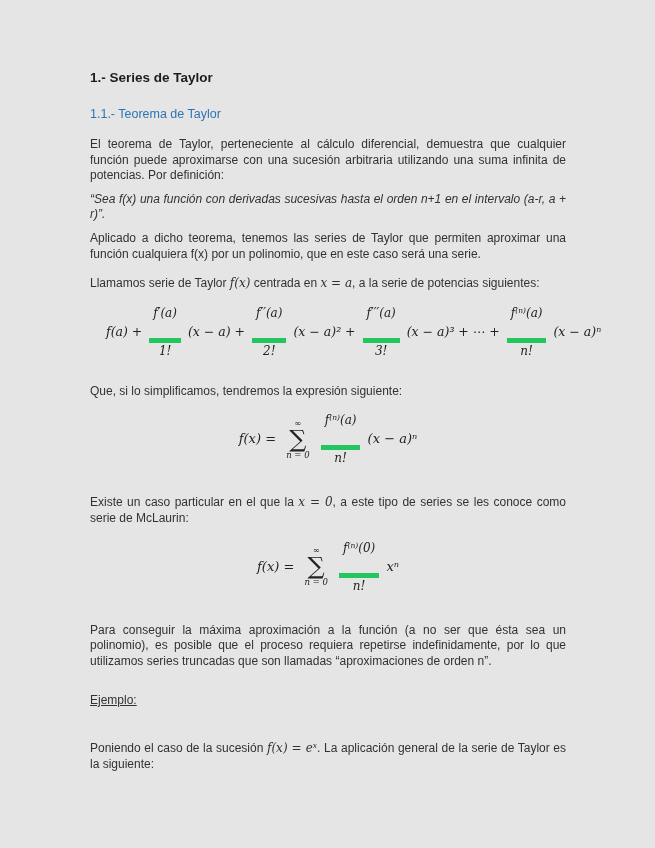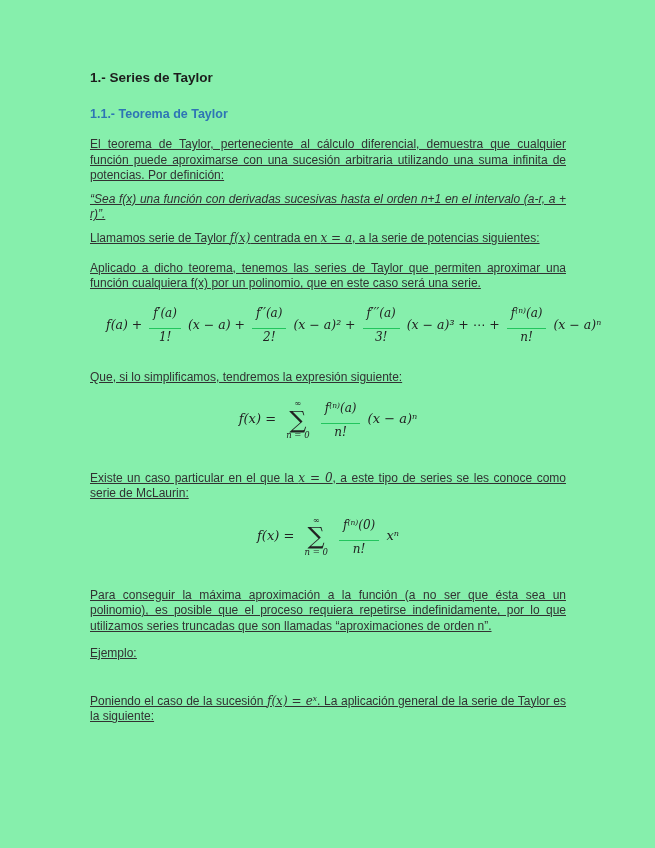--- a/index.html
+++ b/index.html
@@ -2,43 +2,42 @@
 <html><head>
 <meta charset="utf-8">
 <style>
   html, body { margin: 0; padding: 0; background: #ffffff; }
   .page {
     position: relative;
     width: 655px;
     height: 848px;
     box-sizing: border-box;
     padding: 70px 89px 0 90px;
-    background: #86efac;
+    background: #e5e5e5;
     font-family: "Liberation Sans", sans-serif;
     font-size: 12px;
     color: #323232;
     overflow: hidden;
   }
   .h1 {
     font-size: 13.5px;
     font-weight: bold;
     color: #1c1c1c;
     margin: 0 0 22px 0;
   }
   .h2 {
     font-size: 12.5px;
-    font-weight: bold;
+    font-weight: normal;
     color: #2e74b5;
     margin: 0 0 16px 0;
   }
   p.body {
     margin: 0 0 14px 0;
     line-height: 1.3;
     text-align: justify;
-    text-decoration: underline;
   }
   p.tight { margin-bottom: 8px; }
   .italic { font-style: italic; }
   .underline { text-decoration: underline; }
   .math-inline {
     font-family: "DejaVu Serif", "DejaVu Sans", serif;
     font-style: italic;
   }
   .formula {
     text-align: center;
@@ -54,22 +53,22 @@
   .frac {
     display: inline-flex;
     flex-direction: column;
     vertical-align: middle;
     text-align: center;
     margin: 0 3px;
     font-size: 12px;
   }
   .frac .num {
     display: block;
-    padding: 0 4px 8px 4px;
-    border-bottom: 1px solid #22c55e;
+    padding: 0 4px 18px 4px;
+    border-bottom: 5px solid #22c55e;
   }
   .frac .den {
     display: block;
     padding-top: 1px;
   }
   .sum {
     display: inline-flex;
     flex-direction: column;
     align-items: center;
     vertical-align: middle;
@@ -93,23 +92,23 @@
 
   <div class="h1">1.- Series de Taylor</div>
 
   <div class="h2">1.1.- Teorema de Taylor</div>
 
   <p class="body tight">El teorema de Taylor, perteneciente al cálculo diferencial, demuestra que cualquier función puede aproximarse con una sucesión arbitraria utilizando una suma infinita de potencias. Por definición:</p>
 
   <p class="body tight italic">“Sea f(x) una función con derivadas sucesivas hasta el orden n+1 en el intervalo (a-r, a + r)”.</p>
 
 
+  <p class="body">Aplicado a dicho teorema, tenemos las series de Taylor que permiten aproximar una función cualquiera f(x) por un polinomio, que en este caso será una serie.</p>
+
   <p class="body"><span>Llamamos serie de Taylor </span><span class="math-inline">f(x)</span><span> centrada en </span><span class="math-inline">x = a</span><span>, a la serie de potencias siguientes:</span></p>
-
-  <p class="body">Aplicado a dicho teorema, tenemos las series de Taylor que permiten aproximar una función cualquiera f(x) por un polinomio, que en este caso será una serie.</p>
 
   <div class="formula wide">
     <span>f(a) +</span>
     <span class="frac">
         <span class="num">f′(a)</span>
         <span class="den">1!</span>
       </span>
     <span>(x − a) +</span>
     <span class="frac">
         <span class="num">f′′(a)</span>
@@ -153,19 +152,19 @@
         <span class="sigma">∑</span>
         <span class="limit">n = 0</span>
       </span>
     <span class="frac">
         <span class="num">f⁽ⁿ⁾(0)</span>
         <span class="den">n!</span>
       </span>
     <span>xⁿ</span>
   </div>
 
-  <p class="body" style="margin-bottom: 12px;">Para conseguir la máxima aproximación a la función (a no ser que ésta sea un polinomio), es posible que el proceso requiera repetirse indefinidamente, por lo que utilizamos series truncadas que son llamadas “aproximaciones de orden n”.</p>
+  <p class="body" style="margin-bottom: 24px;">Para conseguir la máxima aproximación a la función (a no ser que ésta sea un polinomio), es posible que el proceso requiera repetirse indefinidamente, por lo que utilizamos series truncadas que son llamadas “aproximaciones de orden n”.</p>
 
   <p class="body" style="margin-bottom: 32px;"><span class="underline">Ejemplo:</span></p>
 
   <p class="body"><span>Poniendo el caso de la sucesión </span><span class="math-inline">f(x) = eˣ</span><span>. La aplicación general de la serie de Taylor es la siguiente:</span></p>
 
 </div>
 
 </body></html>

